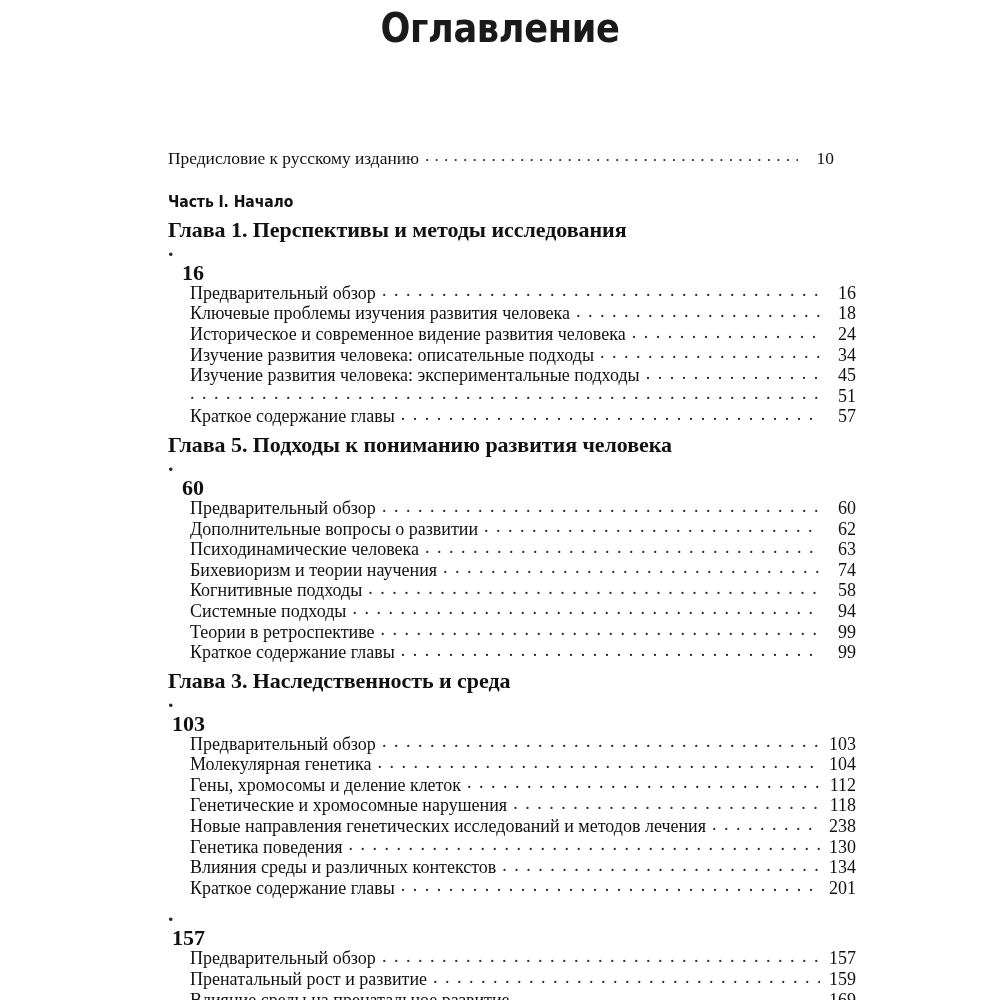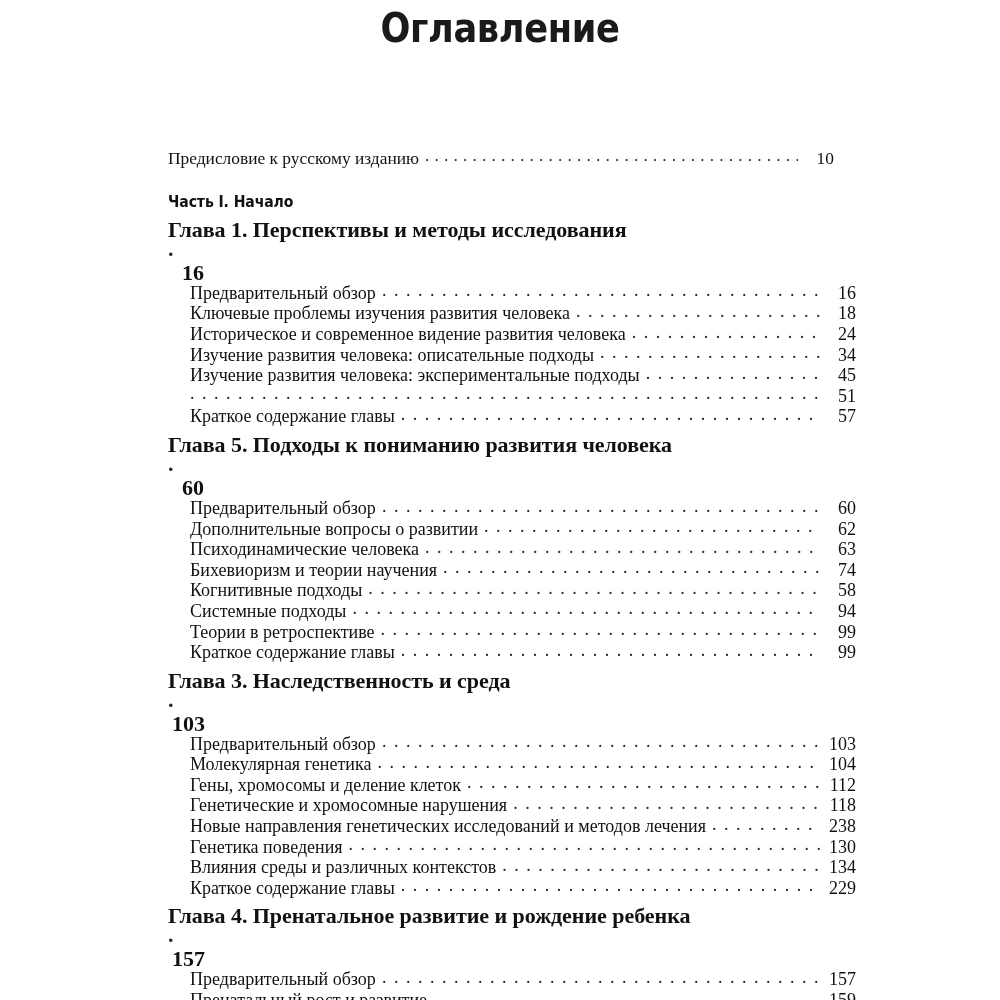--- a/index.html
+++ b/index.html
@@ -280,25 +280,24 @@
           <span class="page-num">130</span>
         </div>
         <div class="row sub">
           <span class="label">Влияния среды и различных контекстов</span>
           <span class="leader"></span>
           <span class="page-num">134</span>
         </div>
         <div class="row sub">
           <span class="label">Краткое содержание главы</span>
           <span class="leader"></span>
-          <span class="page-num">229</span>
+          <span class="page-num">201</span>
         </div>
         <div class="gap-chapter"></div>
         <div class="row chapter">
-          <span class="label">Глава 4. Пренатальное развитие и рождение ребенка</span>
           <span class="leader"></span>
           <span class="page-num">157</span>
         </div>
         <div class="row sub">
           <span class="label">Предварительный обзор</span>
           <span class="leader"></span>
           <span class="page-num">157</span>
         </div>
         <div class="row sub">
           <span class="label">Пренатальный рост и развитие</span>

